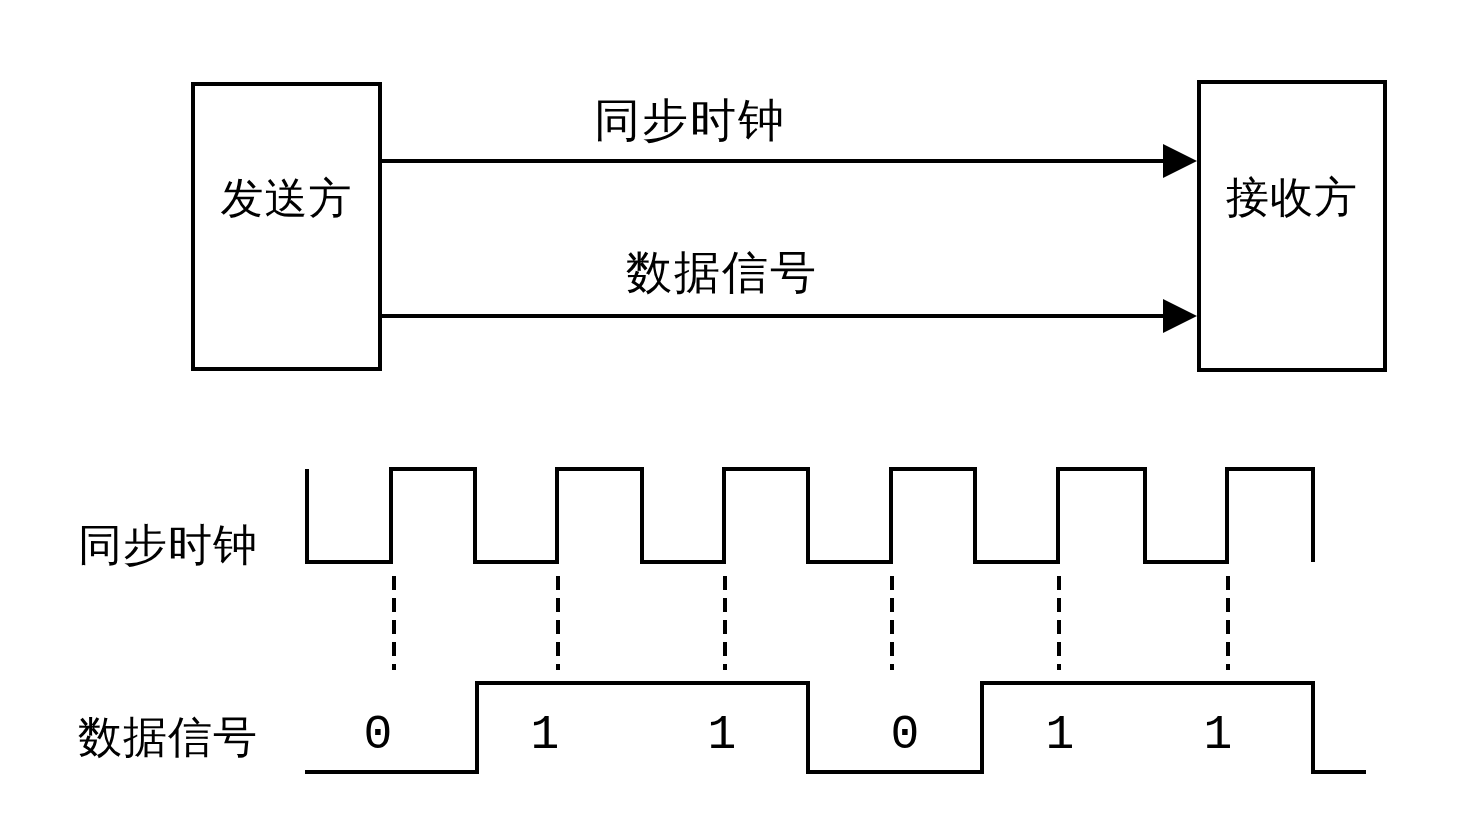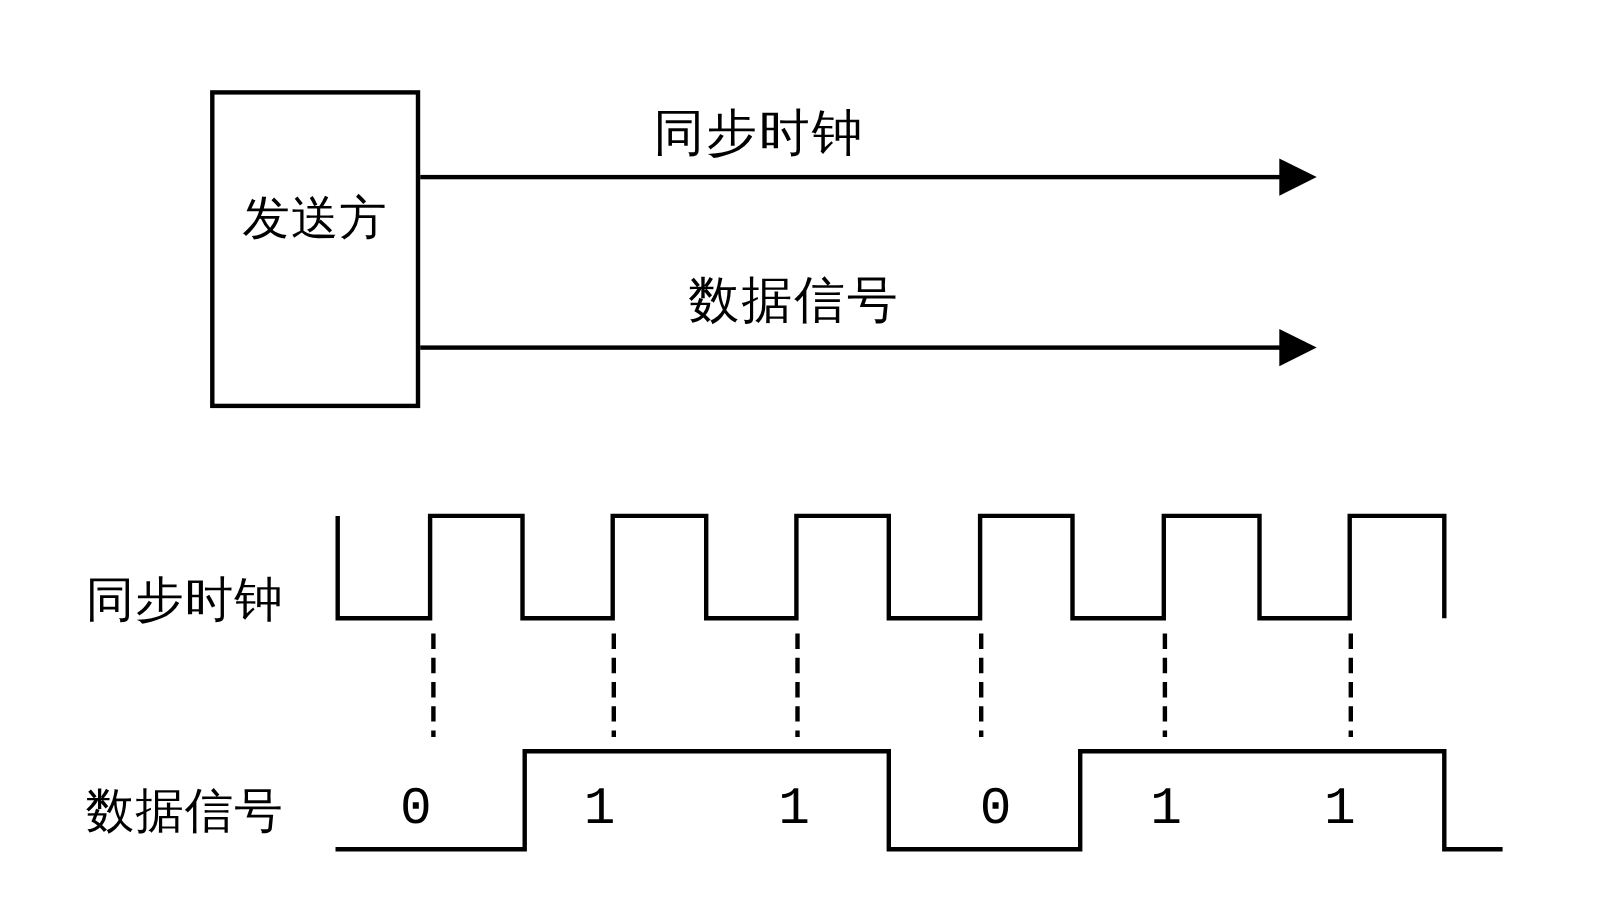--- a/index.html
+++ b/index.html
@@ -42,20 +42,23 @@
   }
 </style>
 </head>
 <body>
 
 <div class="canvas">
 
   <div class="box box-sender">
     <span class="box-label">发送方</span>
   </div>
+  <div class="box box-receiver">
+    <span class="box-label">接收方</span>
+  </div>
 
   <div class="arrow-label label-sync">同步时钟</div>
   <div class="hline line-sync"></div>
   <div class="arrowhead head-sync"></div>
 
   <div class="arrow-label label-data">数据信号</div>
   <div class="hline line-data"></div>
   <div class="arrowhead head-data"></div>
 
   <div class="wave-label label-clock-row">同步时钟</div>

